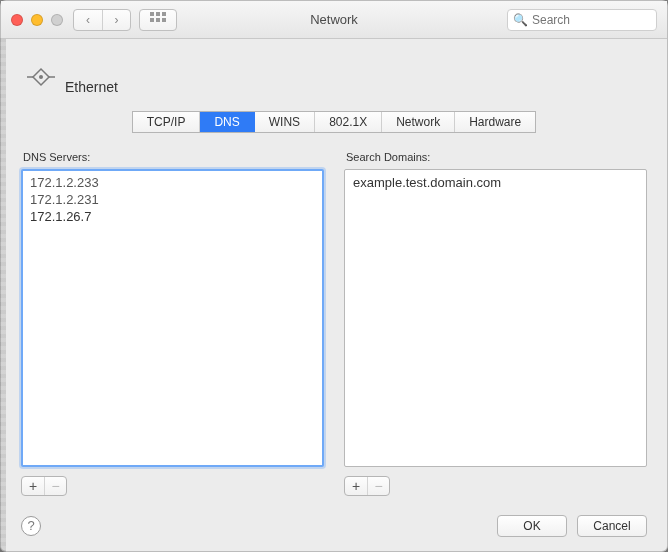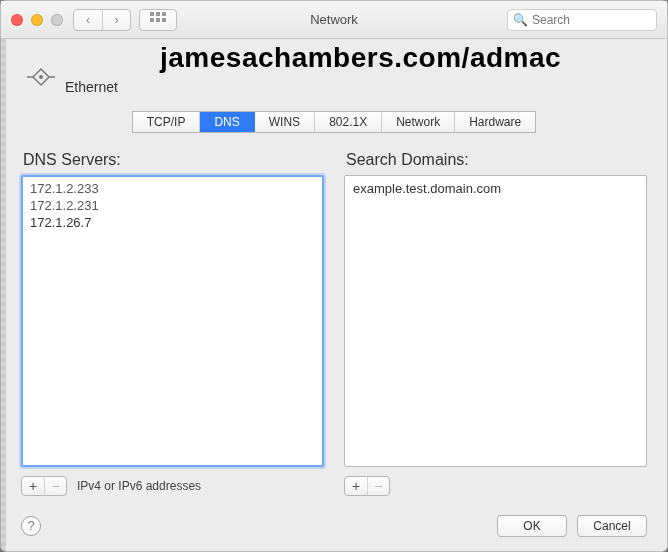--- a/index.html
+++ b/index.html
@@ -103,21 +103,21 @@
     background:#2f7bf6;color:#fff;
     border-right-color:#2f7bf6;
   }
   .panel {
     margin: 18px 20px 8px 20px;
     display:flex;
     gap:20px;
     flex:1;
   }
   .col { flex:1; display:flex; flex-direction:column; }
-  .col-label { font-size:16px;color:#333;margin-bottom:6px;padding-left:2px;}
+  .col-label { font-size:11px;color:#333;margin-bottom:6px;padding-left:2px;}
   .listbox {
     flex:1;
     background:#fff;
     border:1px solid #b8b8b8;
     border-radius:2px;
     padding:4px 6px;
     font-size:13px;
     color:#333;
     overflow:auto;
   }
@@ -190,21 +190,20 @@
         </svg>
       </button>
     </div>
     <div class="win-title">Network</div>
     <div class="search-wrap">
       <span class="search-icon">🔍</span>
       <input class="search" placeholder="Search" style="">
     </div>
   </div>
 
-  <div class="overlay-banner">jamesachambers.com/admac</div>
 
   <div class="context-row">
     <div class="conn-icon">
       <svg width="28" height="22" viewBox="0 0 28 22">
         <path d="M6 11 L14 3 L22 11 L14 19 Z" fill="none" stroke="#7a7a7a" stroke-width="1.5"></path>
         <path d="M6 11 L0 11 M22 11 L28 11" stroke="#7a7a7a" stroke-width="1.5"></path>
         <circle cx="14" cy="11" r="2" fill="#7a7a7a"></circle>
       </svg>
     </div>
     <div class="conn-name">Ethernet</div>
@@ -225,21 +224,20 @@
       <div class="listbox focused" id="dns-list">
           <div class="muted">172.1.2.233</div>
           <div class="muted">172.1.2.231</div>
           <div>172.1.26.7</div>
         </div>
       <div class="below-row">
         <div class="btn-pm">
           <button>+</button>
           <button class="dis">−</button>
         </div>
-        <div class="hint">IPv4 or IPv6 addresses</div>
       </div>
     </div>
     <div class="col">
       <div class="col-label">Search Domains:</div>
       <div class="listbox" id="domain-list">
           <div>example.test.domain.com</div>
         </div>
       <div class="below-row">
         <div class="btn-pm">
           <button>+</button>

